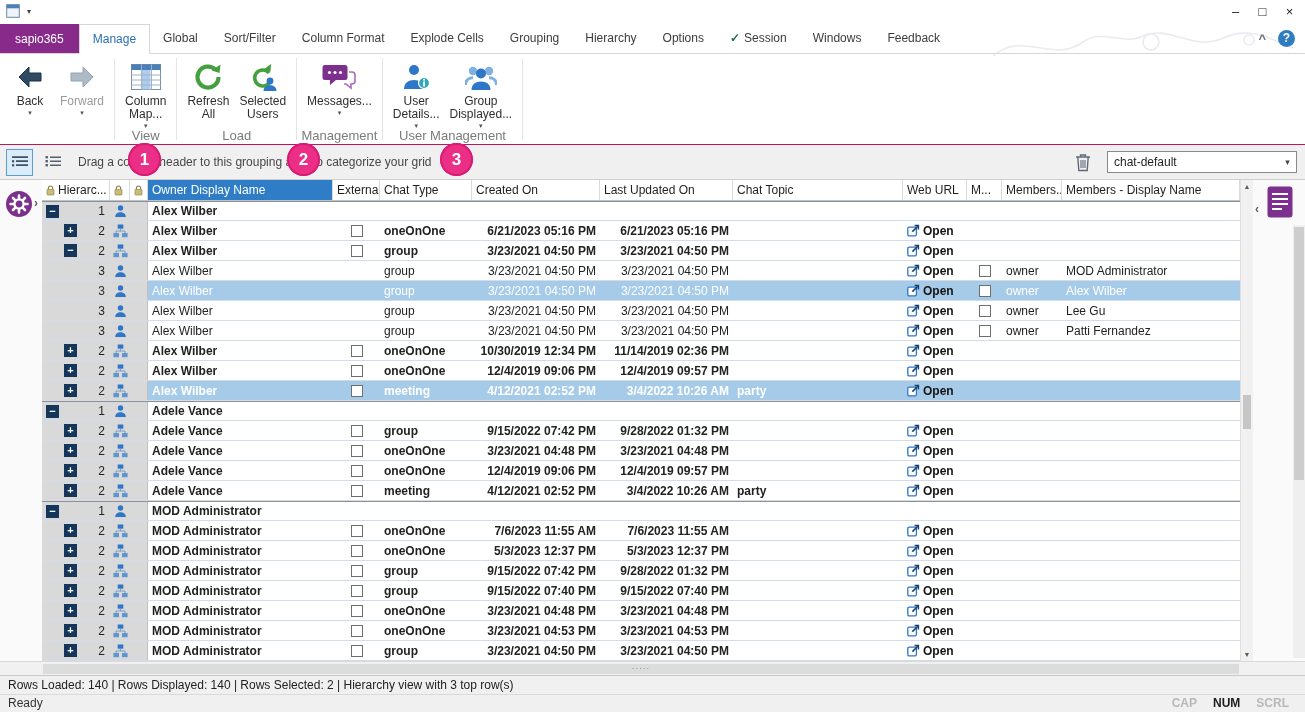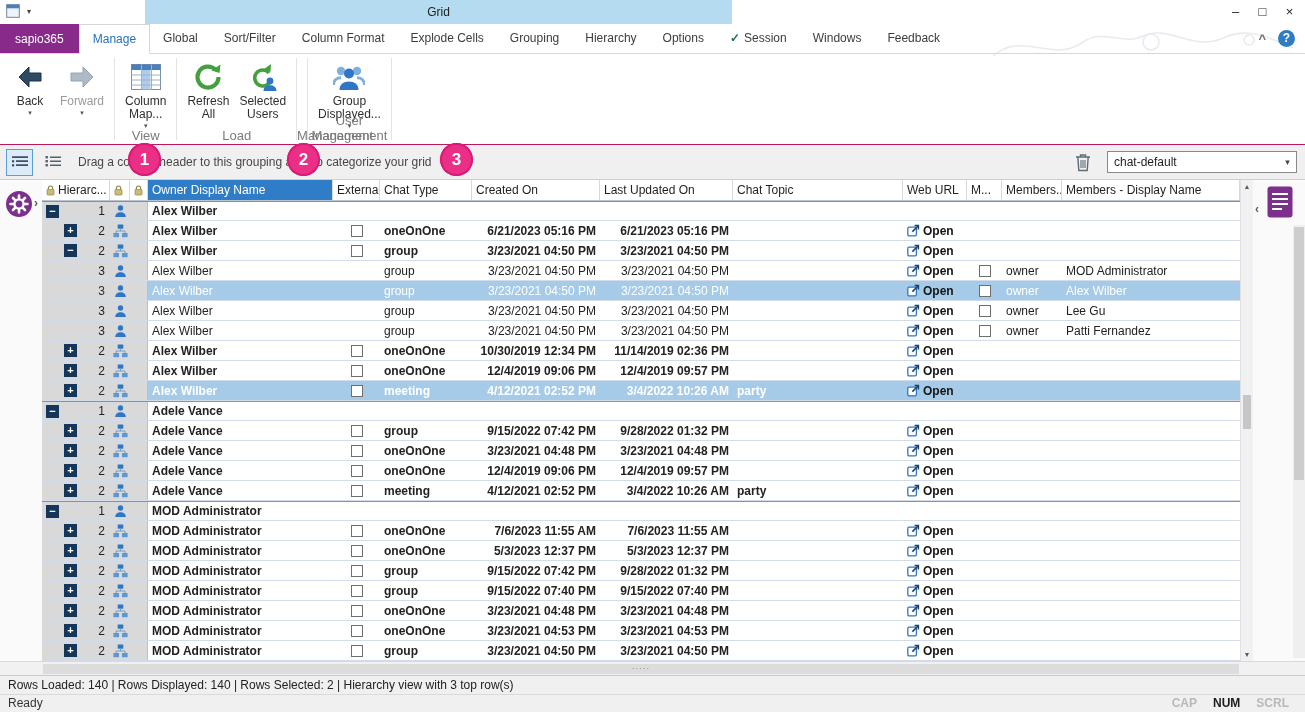--- a/index.html
+++ b/index.html
@@ -102,21 +102,20 @@
 <div class="titlebar">
   <div class="qat">
     <span style="display:flex">
         <svg width="14" height="14" viewBox="0 0 14 14">
           <rect x="0.7" y="0.7" width="12.6" height="12.6" fill="#eef4fb" stroke="#6f87a6"></rect>
           <rect x="0.7" y="0.7" width="12.6" height="3.6" fill="#4a7fba"></rect>
         </svg>
       </span>
     <span class="qat-caret">▾</span>
   </div>
-  <div class="band">Grid</div>
   <div class="wctrls">
     <span class="wbtn">–</span>
     <span class="wbtn">□</span>
     <span class="wbtn">×</span>
   </div>
 </div>
 
 <div class="tabsrow">
   <div class="tab tab-app">sapio365</div>
   <div class="tab active">Manage</div>
@@ -205,25 +204,52 @@
           </svg>
         </span>
       <span class="rlbl">Selected</span>
       <span class="rlbl">Users</span>
     </div>
     <div class="glabel">Load</div>
   </div>
   <div class="rdivider"></div>
 
   <div class="rgroup">
+    <div class="rbtn">
+      <span class="ric">
+          <svg width="34" height="28" viewBox="0 0 34 28">
+            <path d="M3 2h20a2.5 2.5 0 0 1 2.5 2.5v10A2.5 2.5 0 0 1 23 17h-9l-6 5v-5H3A2.5 2.5 0 0 1 .5 14.5v-10A2.5 2.5 0 0 1 3 2z" fill="#7d2f8d"></path>
+            <circle cx="7.5" cy="9.5" r="1.6" fill="#fff"></circle>
+            <circle cx="13" cy="9.5" r="1.6" fill="#fff"></circle>
+            <circle cx="18.5" cy="9.5" r="1.6" fill="#fff"></circle>
+            <path d="M27 9h3a3 3 0 0 1 3 3v6a3 3 0 0 1-3 3h-1v4l-5-4h-2" fill="none" stroke="#a96bb8" stroke-width="1.6"></path>
+          </svg>
+        </span>
+      <span class="rlbl">Messages...</span>
+      <span class="rcaret">▾</span>
+    </div>
     <div class="glabel">Management</div>
   </div>
   <div class="rdivider"></div>
 
   <div class="rgroup">
+    <div class="rbtn">
+      <span class="ric">
+          <svg width="28" height="28" viewBox="0 0 28 28">
+            <circle cx="12" cy="7" r="5" fill="#2e76c8"></circle>
+            <path d="M2 26c0-6 4.5-9 10-9s10 3 10 9z" fill="#2e76c8"></path>
+            <circle cx="22" cy="20" r="5.5" fill="#31a7b4" stroke="#fff" stroke-width="1.2"></circle>
+            <rect x="21.2" y="18.5" width="1.8" height="5" fill="#fff"></rect>
+            <rect x="21.2" y="15.8" width="1.8" height="1.8" fill="#fff"></rect>
+          </svg>
+        </span>
+      <span class="rlbl">User</span>
+      <span class="rlbl">Details...</span>
+      <span class="rcaret">▾</span>
+    </div>
     <div class="rbtn">
       <span class="ric">
           <svg width="32" height="28" viewBox="0 0 32 28">
             <circle cx="8" cy="8" r="4.2" fill="#7fb0de"></circle>
             <circle cx="24" cy="8" r="4.2" fill="#7fb0de"></circle>
             <path d="M0.5 22c0-4.8 3.4-7.2 7.5-7.2M24 14.8c4.1 0 7.5 2.4 7.5 7.2" fill="none" stroke="#7fb0de" stroke-width="3"></path>
             <circle cx="16" cy="10.5" r="5" fill="#2e76c8"></circle>
             <path d="M6.5 27c0-5.6 4.2-8.4 9.5-8.4s9.5 2.8 9.5 8.4z" fill="#2e76c8"></path>
           </svg>
         </span>

